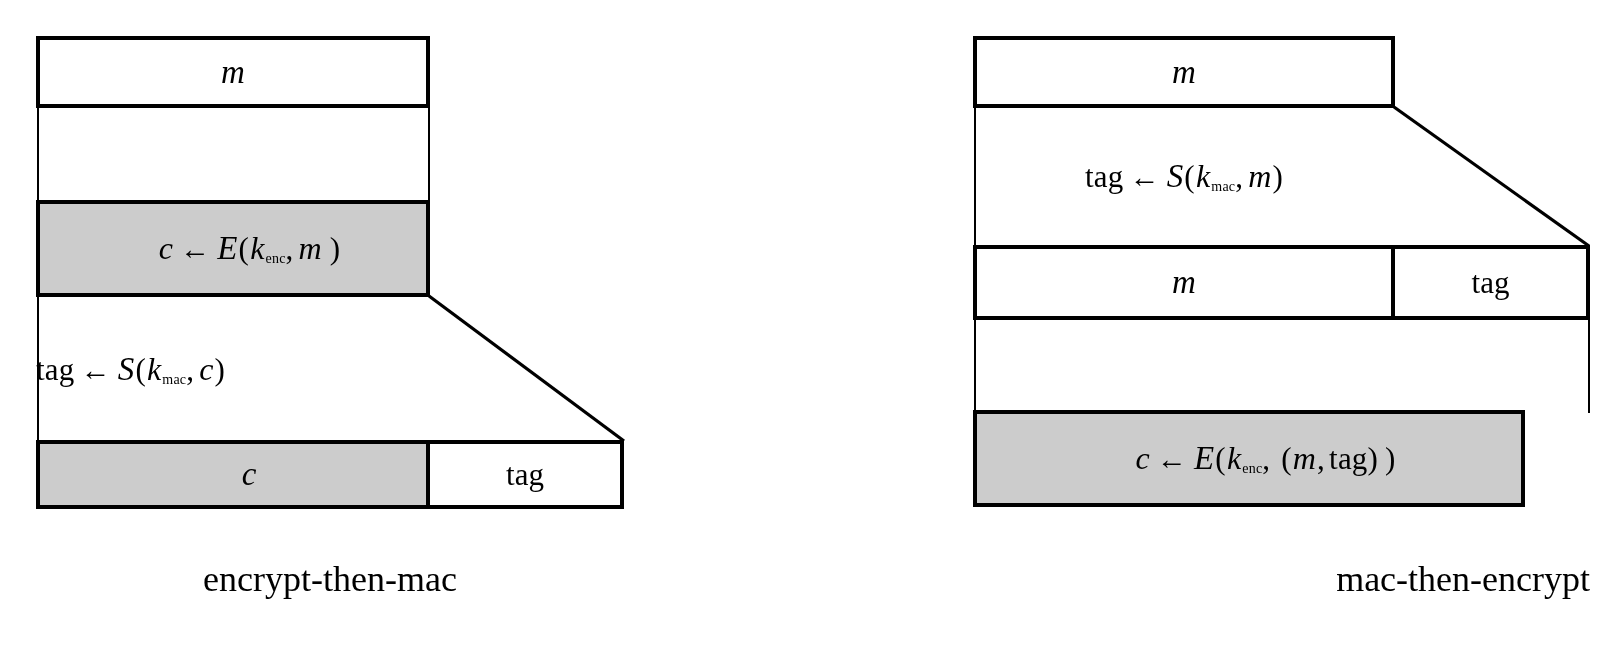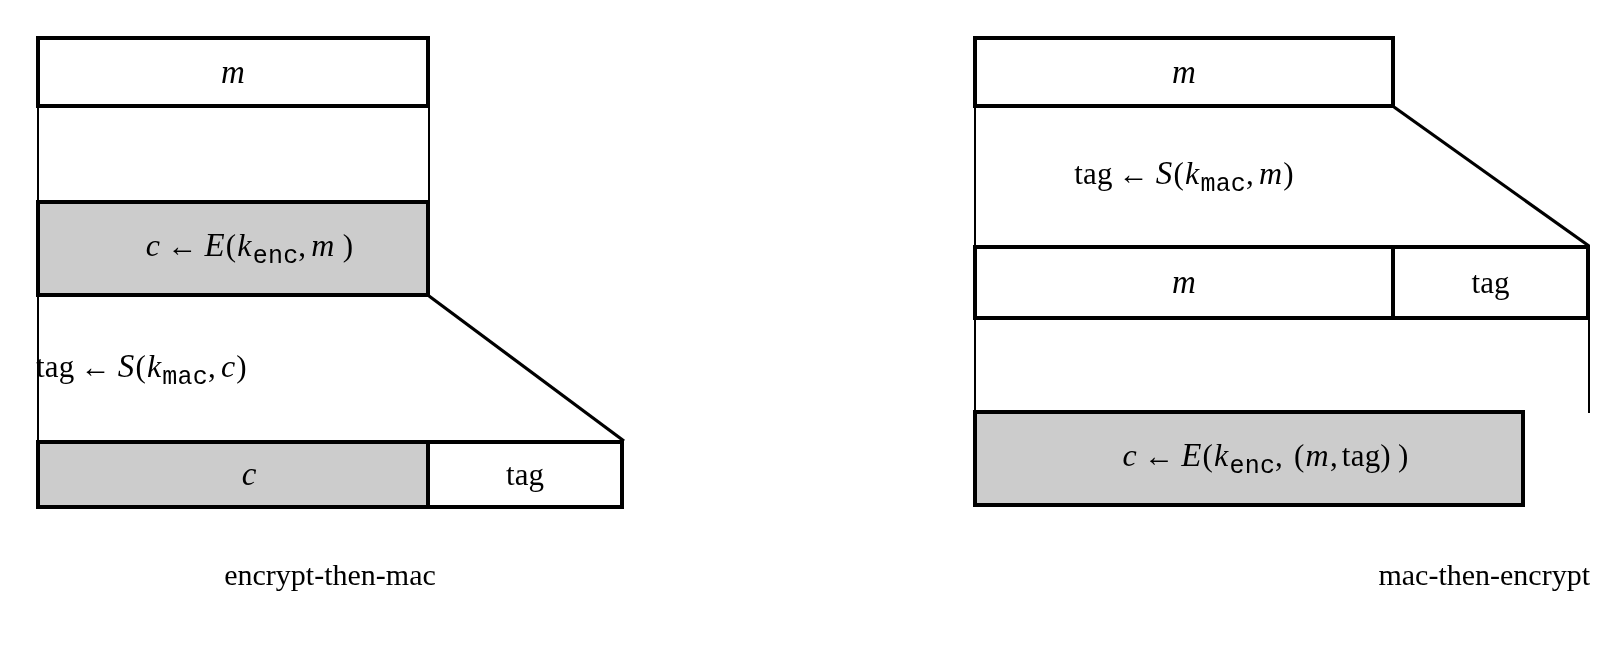--- a/index.html
+++ b/index.html
@@ -78,24 +78,23 @@
   .mop {           
     font-style: normal;
   }
   .arrow {
     font-style: normal;
     padding: 0 6px;
     font-size: 30px;
   }
   .sub {
     font-style: normal;
-    font-size: 25px;
+    font-size: 14px;
     vertical-align: -0.28em;
     letter-spacing: 0.2px;
-    font-family: Liberation Mono, monospace;
   }
   .paren {
     font-style: normal;
   }
   .comma {
     font-style: normal;
     padding-right: 4px;
   }
   .sp { display: inline-block; width: 7px; }
 
@@ -106,21 +105,21 @@
   .label-up {
     font-style: normal;
     font-size: 31px;
   }
 
   
   .caption {
     position: absolute;
     text-align: center;
     font-family: "Liberation Serif", "DejaVu Serif", serif;
-    font-size: 30px;
+    font-size: 36px;
     color: #000000;
     white-space: nowrap;
   }
 </style>
 </head>
 <body>
 
 <div class="canvas">
 
   <div class="diagram" style="left:0; top:0; width:700px; height:648px;">

